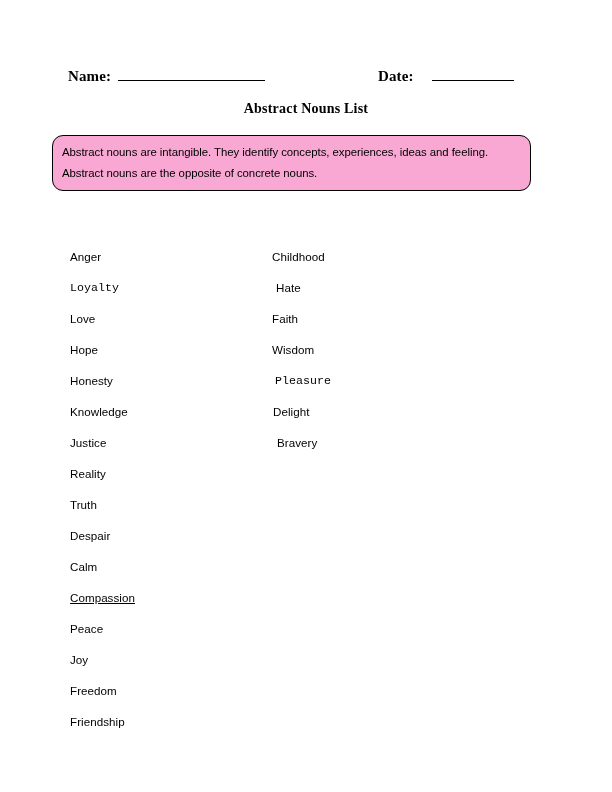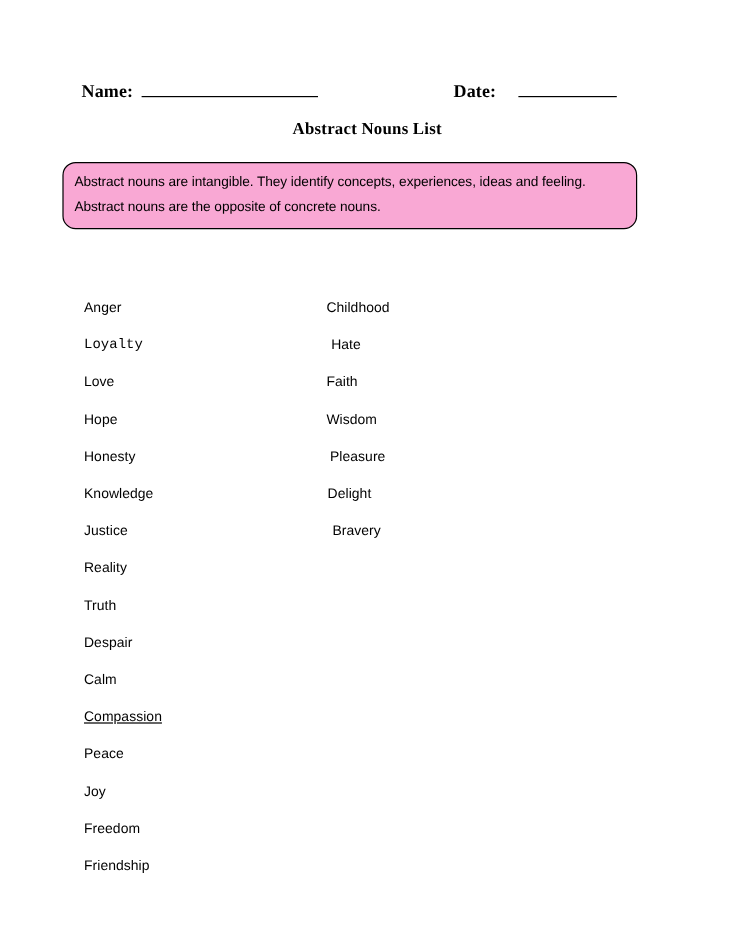--- a/index.html
+++ b/index.html
@@ -153,18 +153,18 @@
       <div class="word-item" style="left: 70px; top: 548px;">Calm</div>
       <div class="word-item" style="left: 70px; top: 579px; text-decoration: underline;">Compassion</div>
       <div class="word-item" style="left: 70px; top: 610px;">Peace</div>
       <div class="word-item" style="left: 70px; top: 641px;">Joy</div>
       <div class="word-item" style="left: 70px; top: 672px;">Freedom</div>
       <div class="word-item" style="left: 70px; top: 703px;">Friendship</div>
       <div class="word-item" style="left: 272px; top: 238px;">Childhood</div>
       <div class="word-item" style="left: 276px; top: 269px;">Hate</div>
       <div class="word-item" style="left: 272px; top: 300px;">Faith</div>
       <div class="word-item" style="left: 272px; top: 331px;">Wisdom</div>
-      <div class="word-item" style="left: 275px; top: 362px;">Pleasure</div>
+      <div class="word-item" style="left: 275px; top: 362px; font-family: Liberation Mono, monospace;">Pleasure</div>
       <div class="word-item" style="left: 273px; top: 393px;">Delight</div>
       <div class="word-item" style="left: 277px; top: 424px;">Bravery</div>
     </div>
 
 </div>
 
 </body></html>

